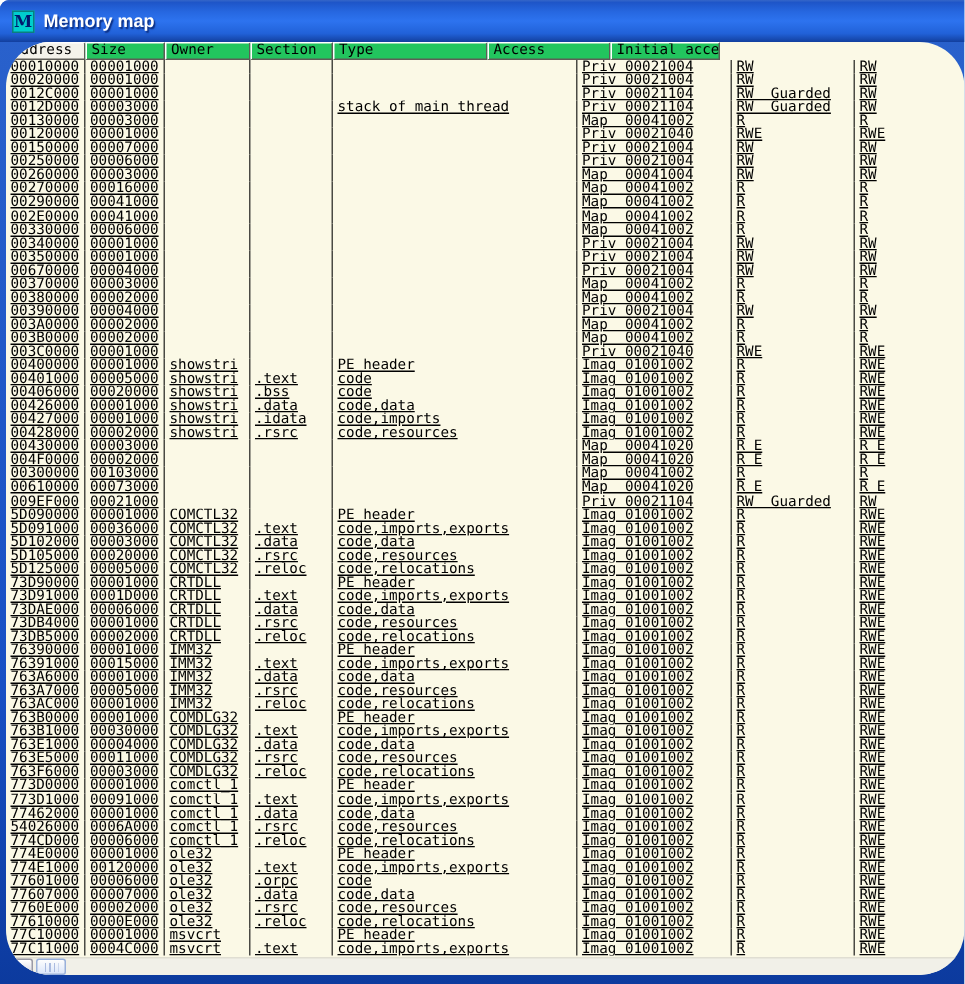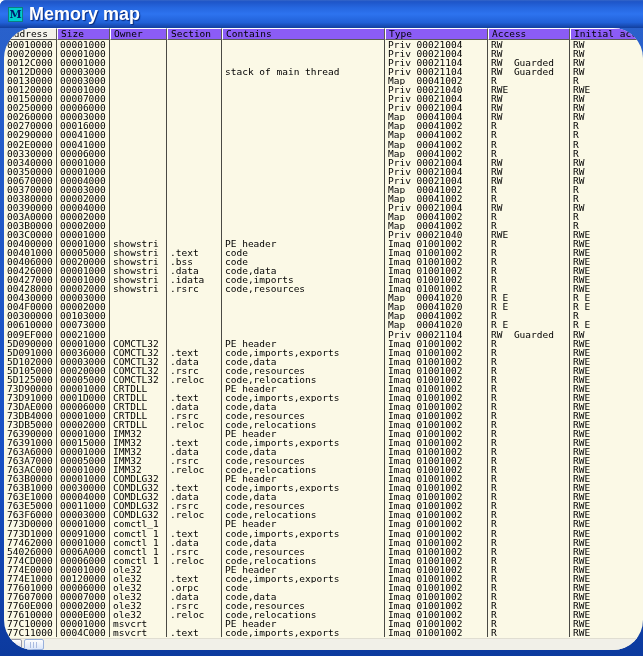--- a/index.html
+++ b/index.html
@@ -17,37 +17,37 @@
     display:flex; align-items:center;
   }
   .app-icon {
     width:15px; height:15px; margin-left:8px; margin-right:6px;
     background:#00cdcd; border:1px solid #0a7f7f;
     color:#00186e; font-family:"DejaVu Serif", serif; font-weight:bold;
     font-size:11px; line-height:13px; text-align:center; flex:0 0 auto;
   }
   .title-text {
     color:#ffffff; font-family:"Liberation Sans", sans-serif; font-weight:bold;
-    font-size:18px; text-shadow:1px 1px 1px #0a2a7a;
+    font-size:12px; text-shadow:1px 1px 1px #0a2a7a;
   }
   .content {
     position:absolute; top:28px; left:4px; right:0; bottom:6px;
     background:#fbf9e6; overflow:hidden;border-radius:30px;
   }
   .hdr { display:flex; height:12px; }
   .hcell {
-    background:#8b5cf6; font-size:9.5px; line-height:10px; color:#000;
+    background:#22c55e; font-size:9.5px; line-height:10px; color:#000;
     border-top:1px solid #ffffff; border-left:1px solid #ffffff;
     border-right:1px solid #5e5c56; border-bottom:1px solid #5e5c56;
     padding-left:3px; white-space:pre; overflow:hidden; flex:0 0 auto;
   }
   .hcell.active { background:#f4f2ea; }
   .c0{width:53px}.c1{width:53px}.c2{width:57px}.c3{width:55px}
   .c4{width:163px}.c5{width:103px}.c6{width:82px}.c7{width:73px}
-  .rows { position:absolute; top:12px; left:0; right:0; bottom:12px; overflow:hidden; }
+  .rows { position:absolute; top:12px; left:0; right:0; bottom:12px; overflow:hidden;text-decoration:underline; }
   .row { display:flex; height:9.06px; }
   .cell {
     font-size:9.5px; line-height:9px; color:#000; white-space:pre;
     overflow:hidden; padding-left:3px; flex:0 0 auto;
     border-right:1px solid #4a4a44; height:100%;
   }
   .cell.c7 { border-right:none; }
   .hscroll {
     position:absolute; left:0; right:0; bottom:0; height:12px;
     background:#f1f0e8; border-top:1px solid #e0ded2;
@@ -79,21 +79,20 @@
     <span class="app-icon">M</span>
     <span class="title-text">Memory map</span>
   </div>
 
   <div class="content">
     <div class="hdr">
       <span class="hcell c0 active">Address</span>
       <span class="hcell c1">Size</span>
       <span class="hcell c2">Owner</span>
       <span class="hcell c3">Section</span>
-      <span class="hcell c4">Contains</span>
       <span class="hcell c5">Type</span>
       <span class="hcell c6">Access</span>
       <span class="hcell c7">Initial access</span>
     </div>
 
     <div class="rows">
         <div class="row">
           <span class="cell c0">00010000</span>
           <span class="cell c1">00001000</span>
           <span class="cell c2"></span>

